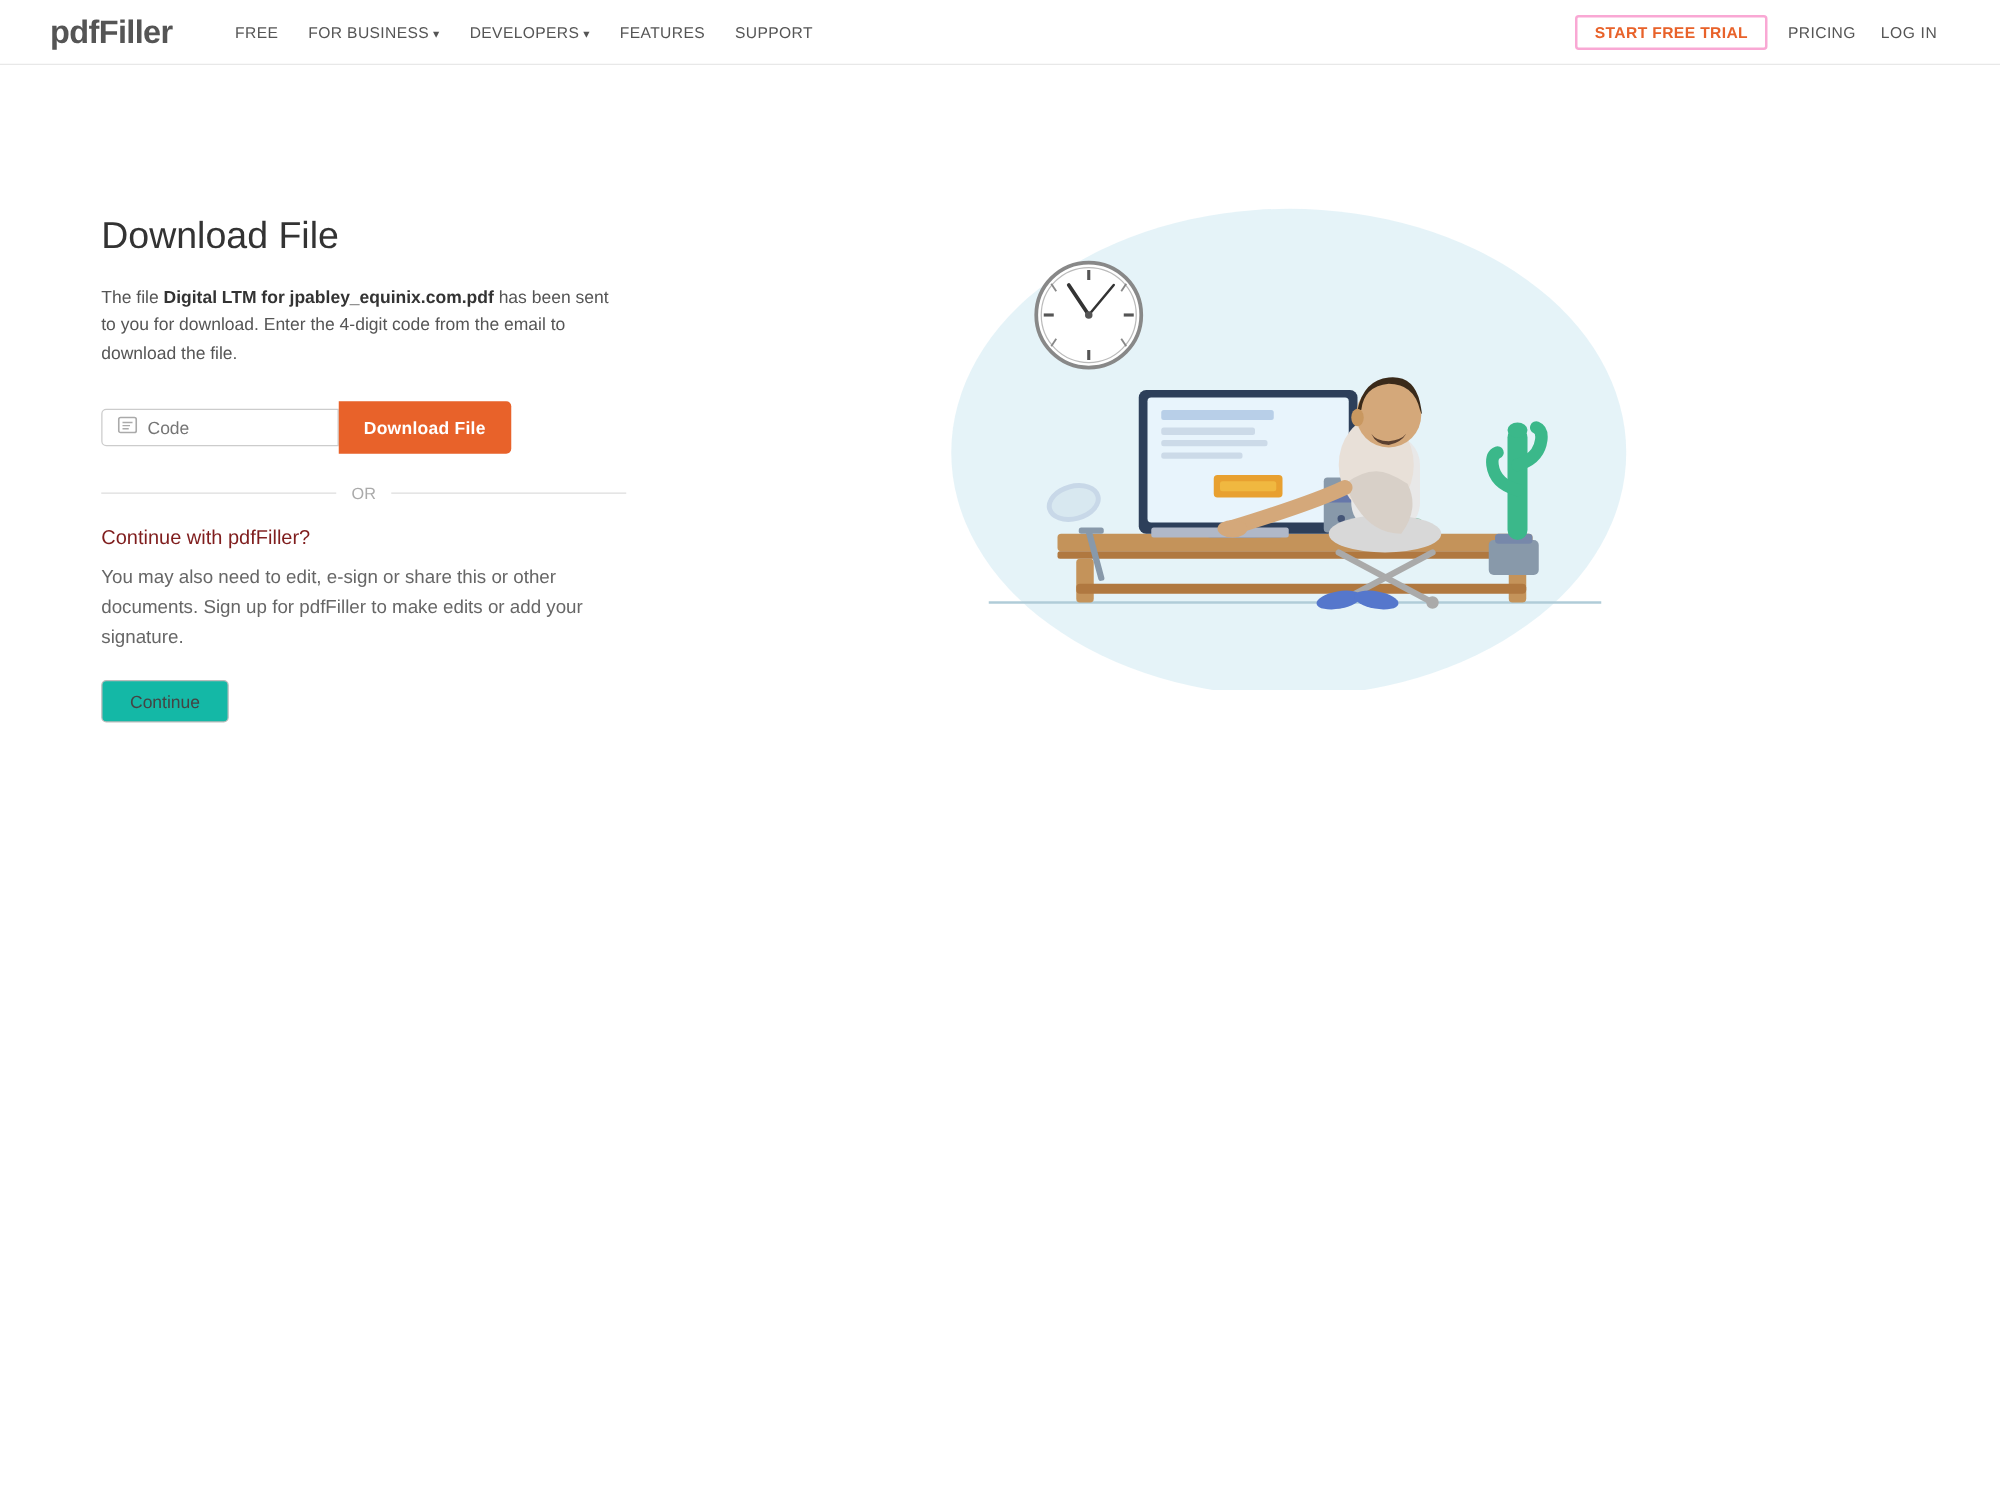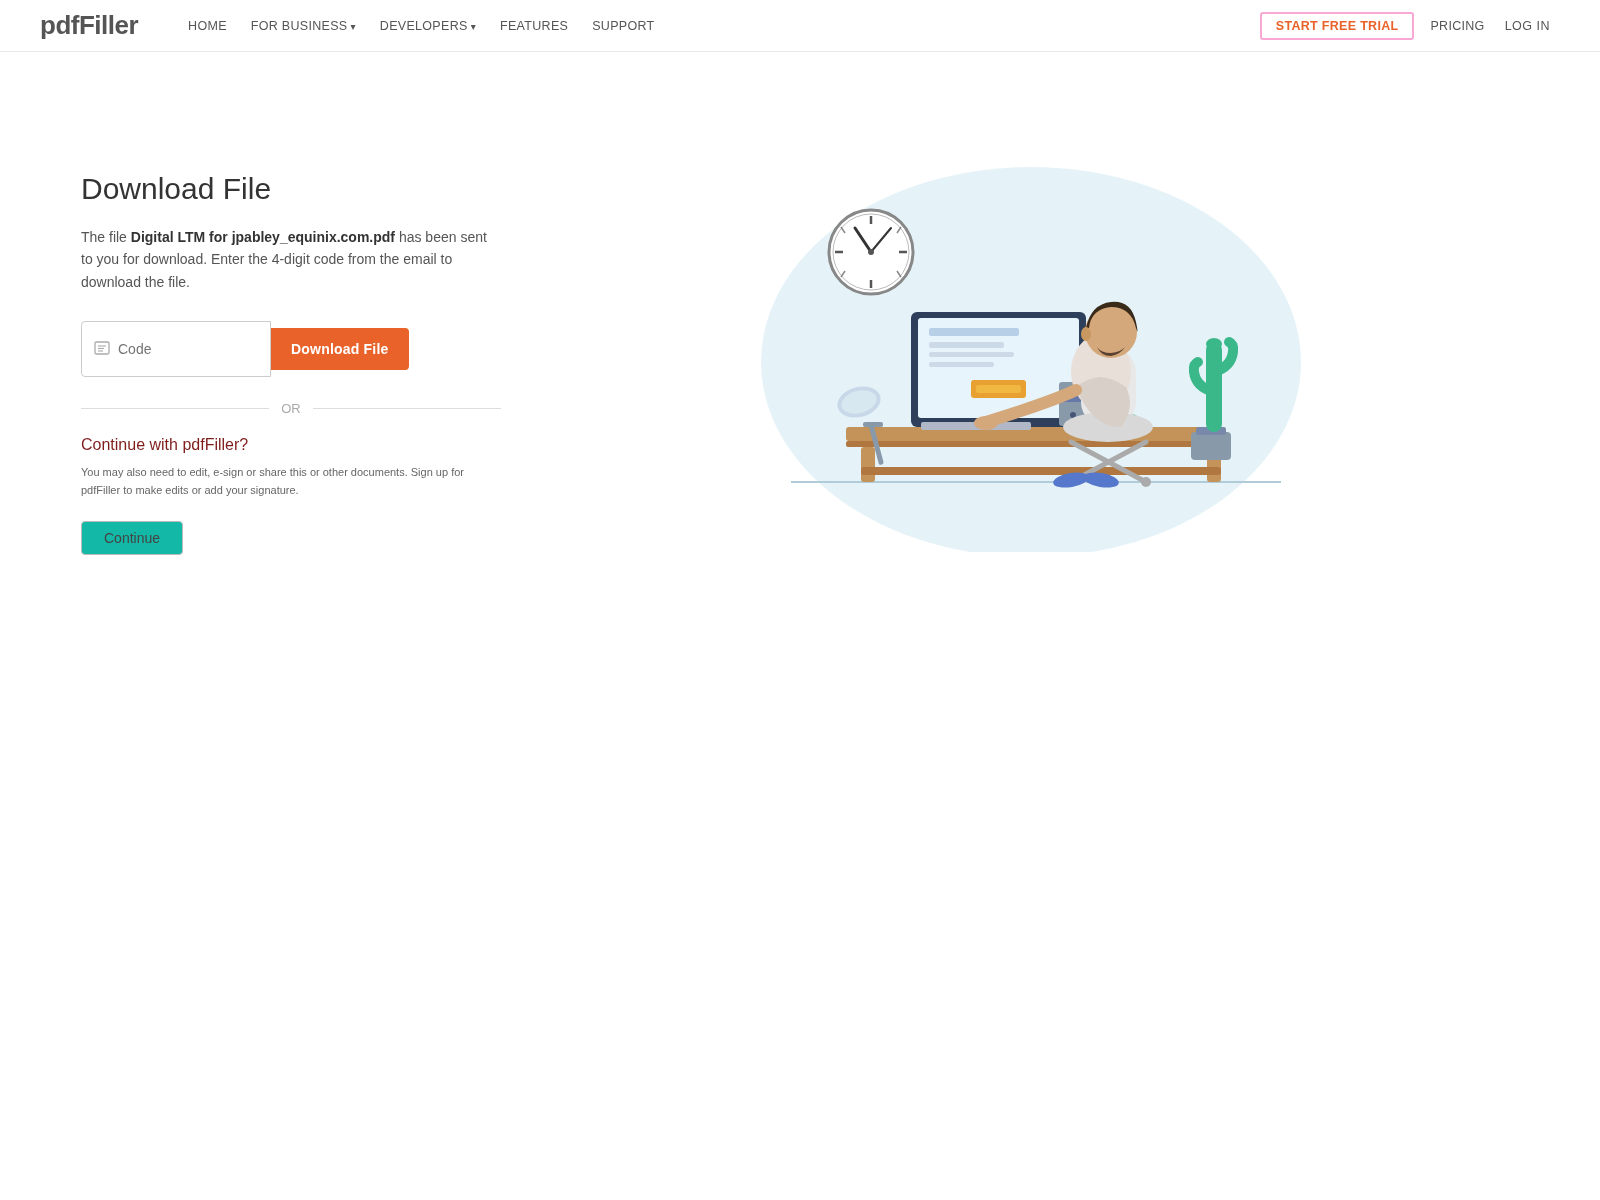--- a/index.html
+++ b/index.html
@@ -99,21 +99,21 @@
       align-items: center;
       gap: 0;
       margin-bottom: 24px;
     }
     .code-input-wrapper {
       display: flex;
       align-items: center;
       border: 1px solid #ccc;
       border-radius: 4px 0 0 4px;
       padding: 0 12px;
-      height: 56px;
+      height: 30px;
       background: #fff;
       flex: 1;
       max-width: 190px;
     }
     .code-icon {
       color: #aaa;
       font-size: 15px;
       margin-right: 8px;
     }
     .code-input {
@@ -157,21 +157,21 @@
     .or-divider::after { margin-left: 12px; }
 
     
     .continue-title {
       font-size: 16px;
       font-weight: 500;
       color: #7f1d1d;
       margin-bottom: 10px;
     }
     .continue-desc {
-      font-size: 11px;
+      font-size: 15px;
       color: #666;
       line-height: 1.6;
       margin-bottom: 22px;
     }
     .continue-btn {
       background: #14b8a6;
       color: #444;
       border: 1.5px solid #bbb;
       border-radius: 4px;
       padding: 8px 22px;
@@ -194,21 +194,21 @@
     }
   </style>
 </head>
 <body>
 
 <nav class="navbar">
   <a class="navbar-logo" href="#">
     <span>pdfFiller</span>
   </a>
   <div class="nav-links">
-    <a class="nav-link" href="#">HOME</a>
+    <a class="nav-link" href="#">FREE</a>
     <a class="nav-link has-arrow" href="#">FOR BUSINESS</a>
     <a class="nav-link has-arrow" href="#">DEVELOPERS</a>
     <a class="nav-link" href="#">FEATURES</a>
     <a class="nav-link" href="#">SUPPORT</a>
   </div>
   <a class="nav-cta" href="#">START FREE TRIAL</a>
   <a class="nav-link" href="#">PRICING</a>
   <a class="nav-login" href="#">LOG IN</a>
 </nav>
 

